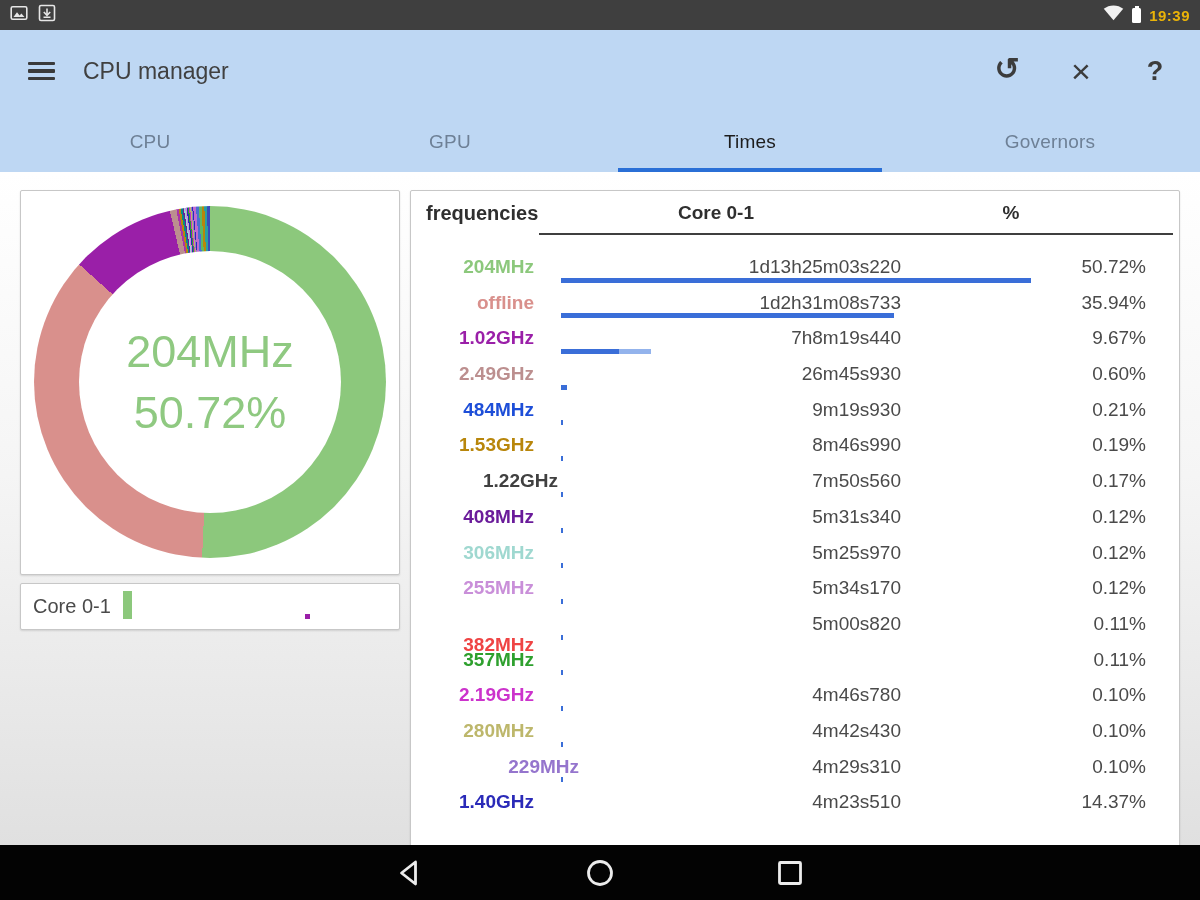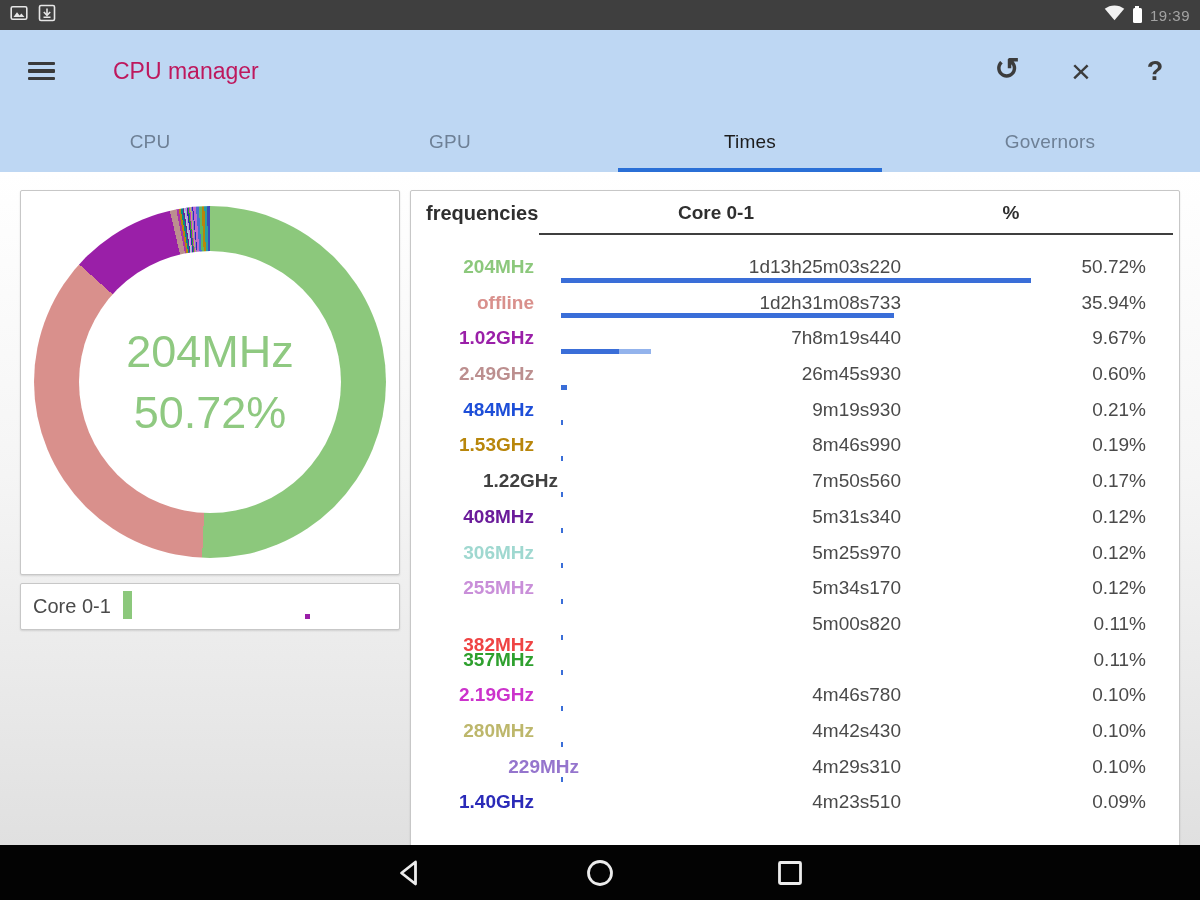--- a/index.html
+++ b/index.html
@@ -4,30 +4,30 @@
 <style>
   html,body{margin:0;padding:0;width:1200px;height:900px;overflow:hidden;
     font-family:"Liberation Sans",sans-serif;background:#000;}
   .screen{position:relative;width:1200px;height:900px;background:#fff;overflow:hidden;}
 
   
   .status-bar{position:absolute;top:0;left:0;width:100%;height:30px;background:#3f3f3f;
     display:flex;align-items:center;padding:0 10px;box-sizing:border-box;color:#f2f2f2;}
   .status-left{display:flex;gap:10px;align-items:center;}
   .status-right{margin-left:auto;display:flex;gap:8px;align-items:center;}
-  .clock{font-size:15px;font-weight:normal;color:#a3a3a3;letter-spacing:.5px;}
+  .clock{font-size:15px;font-weight:bold;color:#eab308;letter-spacing:.5px;}
   .battery{width:9px;height:15px;background:#fff;border-radius:1.5px;position:relative;}
   .battery::before{content:"";position:absolute;top:-2px;left:2.5px;width:4px;height:2px;background:#fff;}
 
   
   .app-bar{position:absolute;top:30px;left:0;width:100%;height:82px;background:#bed7f3;
     display:flex;align-items:center;padding:0 28px;box-sizing:border-box;gap:28px;}
   .hamburger{width:27px;height:19px;display:flex;flex-direction:column;justify-content:space-between;cursor:pointer;}
   .hamburger span{display:block;height:3.4px;background:#3a3a3a;border-radius:1px;}
-  .app-title{font-size:23px;color:#be185d;font-weight:500;margin-left:30px;}
+  .app-title{font-size:23px;color:#404040;font-weight:500;}
   .appbar-actions{margin-left:auto;display:flex;gap:40px;align-items:center;}
   .action-btn{width:34px;height:34px;display:flex;align-items:center;justify-content:center;
     color:#3c3c3c;cursor:pointer;}
   .icon-undo{font-size:30px;font-weight:700;line-height:1;transform:translateY(-2px);}
   .icon-close{font-size:34px;font-weight:500;line-height:1;}
   .icon-help{font-size:27px;font-weight:700;line-height:1;}
 
   
   .tab-bar{position:absolute;top:112px;left:0;width:100%;height:60px;background:#bed7f3;display:flex;}
   .tab{flex:1;display:flex;align-items:center;justify-content:center;font-size:19px;
@@ -244,21 +244,21 @@
           </div>
           <div class="trow">
             <div class="freq" style="color: rgb(149, 117, 205); padding-left: 45px;">229MHz</div>
             <div class="time">4m29s310</div>
             <div class="pct">0.10%</div>
             <div class="bar" style="width: 2px; background: rgb(58, 110, 216);"></div>
           </div>
           <div class="trow">
             <div class="freq" style="color: rgb(42, 42, 184);">1.40GHz</div>
             <div class="time">4m23s510</div>
-            <div class="pct">0.09%</div>
+            <div class="pct">14.37%</div>
           </div>
         </div>
     </div>
 
   </div>
 
   <div class="nav-bar">
     <div class="nav-btn">
       <svg width="32" height="32" viewBox="0 0 32 32">
         <polygon points="21.5,5 7.5,16 21.5,27" fill="none" stroke="#ececec" stroke-width="2.8" stroke-linejoin="round"></polygon>

